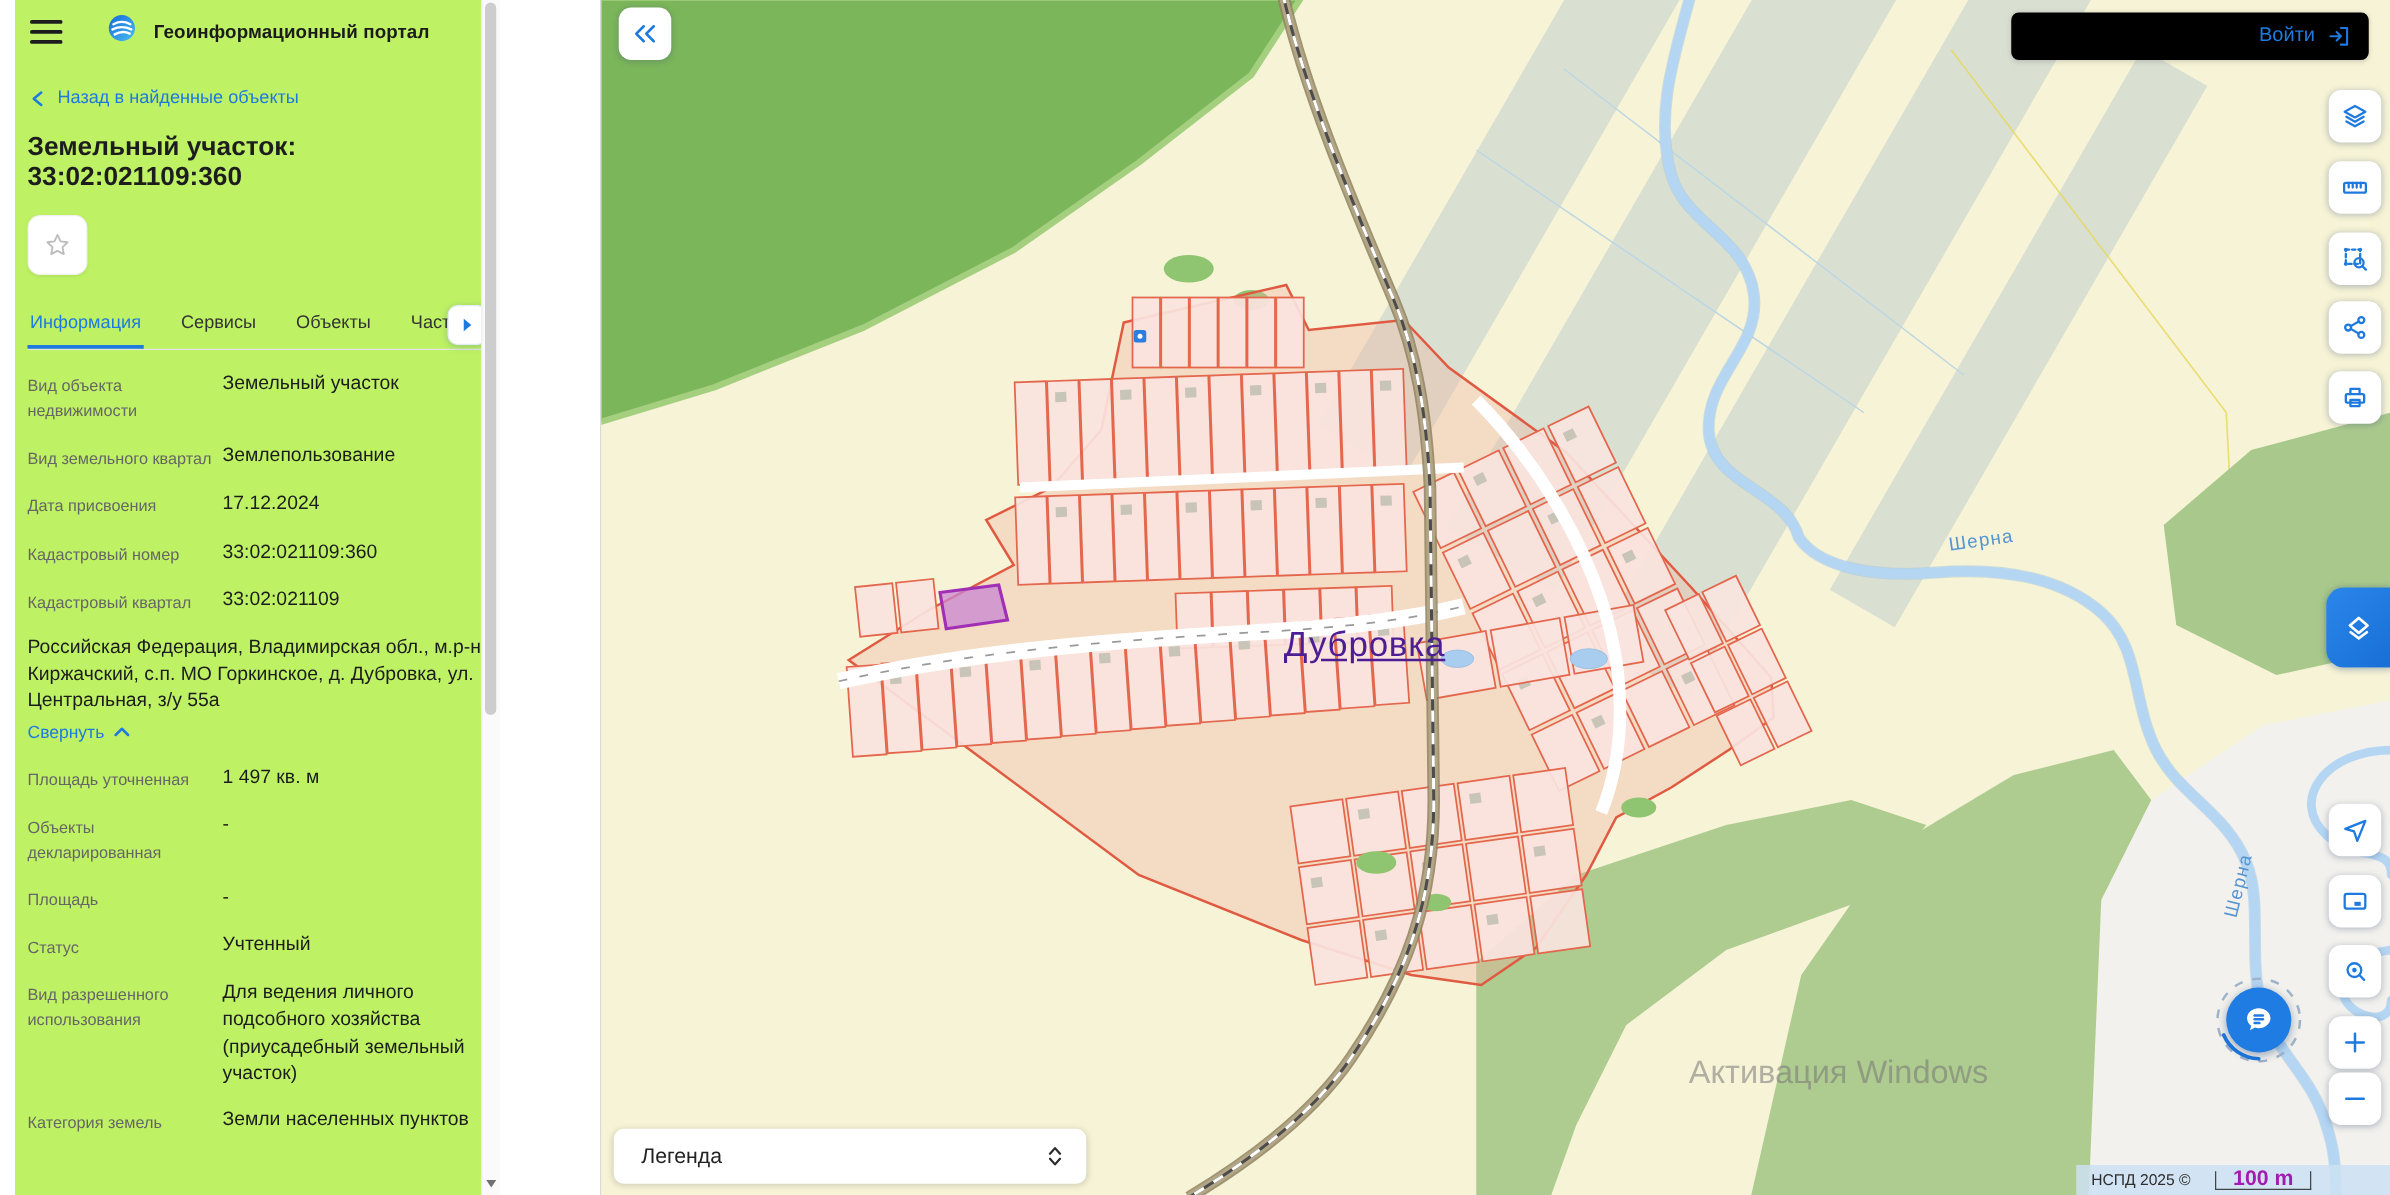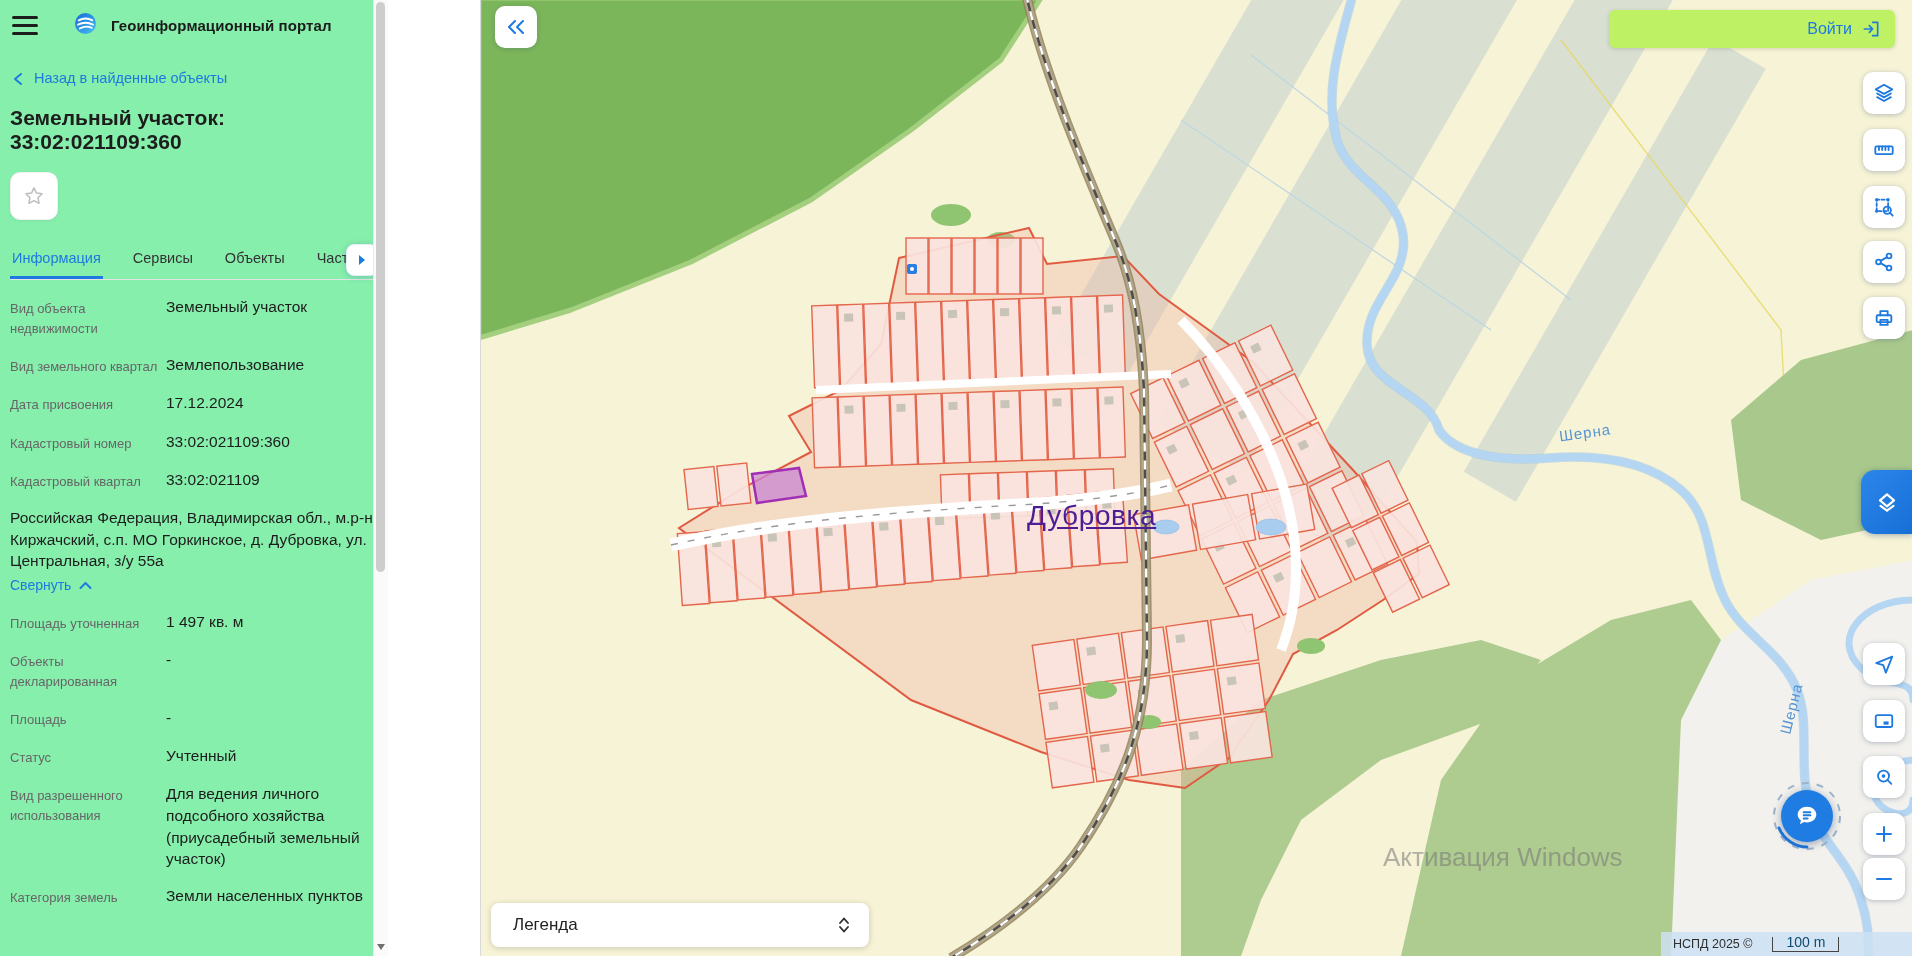--- a/index.html
+++ b/index.html
@@ -1,19 +1,19 @@
 <!DOCTYPE html>
 <html><head>
 <meta charset="utf-8">
 <style>
   html,body{margin:0;padding:0;background:#fff;font-family:"Liberation Sans",sans-serif;}
   .stage{position:relative;width:1912px;height:956px;overflow:hidden;background:#fff;}
 
   
-  .panel{position:absolute;left:0;top:0;width:388px;height:956px;background:#86efac;z-index:5;}
+  .panel{position:absolute;left:12px;top:0;width:388px;height:956px;background:#bef264;z-index:5;}
   .panel-scroll{position:absolute;left:0;top:0;right:14px;bottom:0;padding:0 0 0 10px;overflow:hidden;}
   .hdr{display:flex;align-items:center;gap:14px;height:42px;padding-top:4px;}
   .burger{width:26px;height:26px;display:flex;flex-direction:column;justify-content:center;gap:5px;cursor:pointer;margin-left:2px;}
   .burger i{display:block;height:3px;background:#1c1c1c;border-radius:2px;}
   .app-title{font-size:15px;font-weight:700;color:#1b1b1b;letter-spacing:.1px;}
   .logo{margin-left:22px;}
   .back{display:flex;align-items:flex-end;gap:10px;margin:24px 0 0 2px;color:#1f7ae0;font-size:14.5px;cursor:pointer;}
   .back svg{flex:0 0 auto;}
   .obj-title{margin:20px 0 0 0;font-size:21px;font-weight:600;color:#1d1d1d;}
   .star-btn{margin-top:18px;width:46px;height:46px;border:1px solid #f0f0f0;border-radius:10px;background:#fff;
@@ -38,39 +38,39 @@
   
   .map{position:absolute;left:480px;top:0;width:1432px;height:956px;background:#f6f3d6;border-left:1px solid #d9d9d9;overflow:hidden;}
   .map svg.base{position:absolute;left:0;top:0;}
   #parcels rect{fill:#f8e4de;fill-opacity:.92;stroke:#e4664c;stroke-width:1.4;}
   #parcels rect.bld{fill:#c9c4b8;fill-opacity:1;stroke:none;}
   .ovl{position:absolute;z-index:3;}
   .place-label{font-size:28px;color:#4c1d95;letter-spacing:.6px;text-decoration:underline;}
   .river-label{font-size:15px;color:#5795d2;letter-spacing:1px;}
   .collapse-map{left:14px;top:6px;width:42px;height:42px;background:#fff;border-radius:10px;box-shadow:0 1px 5px rgba(60,80,120,.3);
     display:flex;align-items:center;justify-content:center;cursor:pointer;}
-  .login-bar{left:1128px;top:10px;width:286px;height:38px;background:#bef264;border-radius:6px;box-shadow:0 1px 4px rgba(0,0,0,.15);
+  .login-bar{left:1128px;top:10px;width:286px;height:38px;background:#000000;border-radius:6px;box-shadow:0 1px 4px rgba(0,0,0,.15);
     display:flex;align-items:center;justify-content:flex-end;gap:9px;padding-right:14px;box-sizing:border-box;cursor:pointer;}
   .login-bar span{color:#1f7ae0;font-size:16px;}
   .mbtn{position:absolute;left:1382px;width:42px;height:42px;background:#fff;border-radius:10px;
     box-shadow:0 1px 5px rgba(60,80,120,.35);display:flex;align-items:center;justify-content:center;cursor:pointer;z-index:3;}
   .blue-tab{position:absolute;right:0;top:470px;width:52px;height:64px;background:linear-gradient(135deg,#2b86ea,#176fd6);
     border-radius:14px 0 0 14px;box-shadow:0 1px 6px rgba(0,40,100,.35);display:flex;align-items:center;justify-content:center;cursor:pointer;z-index:3;}
   .chat-wrap{position:absolute;left:1288px;top:778px;width:76px;height:76px;z-index:3;cursor:pointer;}
   .chat-btn{position:absolute;left:12px;top:12px;width:52px;height:52px;border-radius:50%;background:#1e7ce2;
     box-shadow:0 2px 8px rgba(0,40,100,.4);display:flex;align-items:center;justify-content:center;}
   .legend{left:10px;top:903px;width:378px;height:44px;background:#fff;border-radius:8px;box-shadow:0 1px 6px rgba(0,0,0,.18);
     display:flex;align-items:center;justify-content:space-between;padding:0 18px 0 22px;box-sizing:border-box;cursor:pointer;}
   .legend span{font-size:17px;color:#222;}
   .attrib{right:0;bottom:0;height:24px;width:252px;background:rgba(205,226,243,.85);display:flex;align-items:center;gap:20px;
     padding:0 8px 0 12px;box-sizing:border-box;z-index:3;}
   .attrib .txt{font-size:12.5px;color:#2e2e2e;}
   .scalebox{border-left:1.5px solid #444;border-right:1.5px solid #444;border-bottom:1.5px solid #444;height:13px;
-    padding:0 13px 1px;font-size:14px;color:#0c4a6e;line-height:11px;}
-  .wmark{left:902px;top:842px;pointer-events:none;z-index:2;}
+    padding:0 13px 1px;font-size:17px;color:#a21caf;line-height:11px;font-weight:bold;}
+  .wmark{left:870px;top:842px;pointer-events:none;z-index:2;}
   .wmark .l1{font-size:26px;color:rgba(118,118,118,.55);}
   .wmark .l2{font-size:15.5px;color:rgba(118,118,118,.5);margin-top:7px;}
   .icon-blue{stroke:#1f7ae0;fill:none;stroke-width:2;stroke-linecap:round;stroke-linejoin:round;}
 </style>
 </head>
 <body>
 
 <div class="stage">
 
   <div class="panel">

